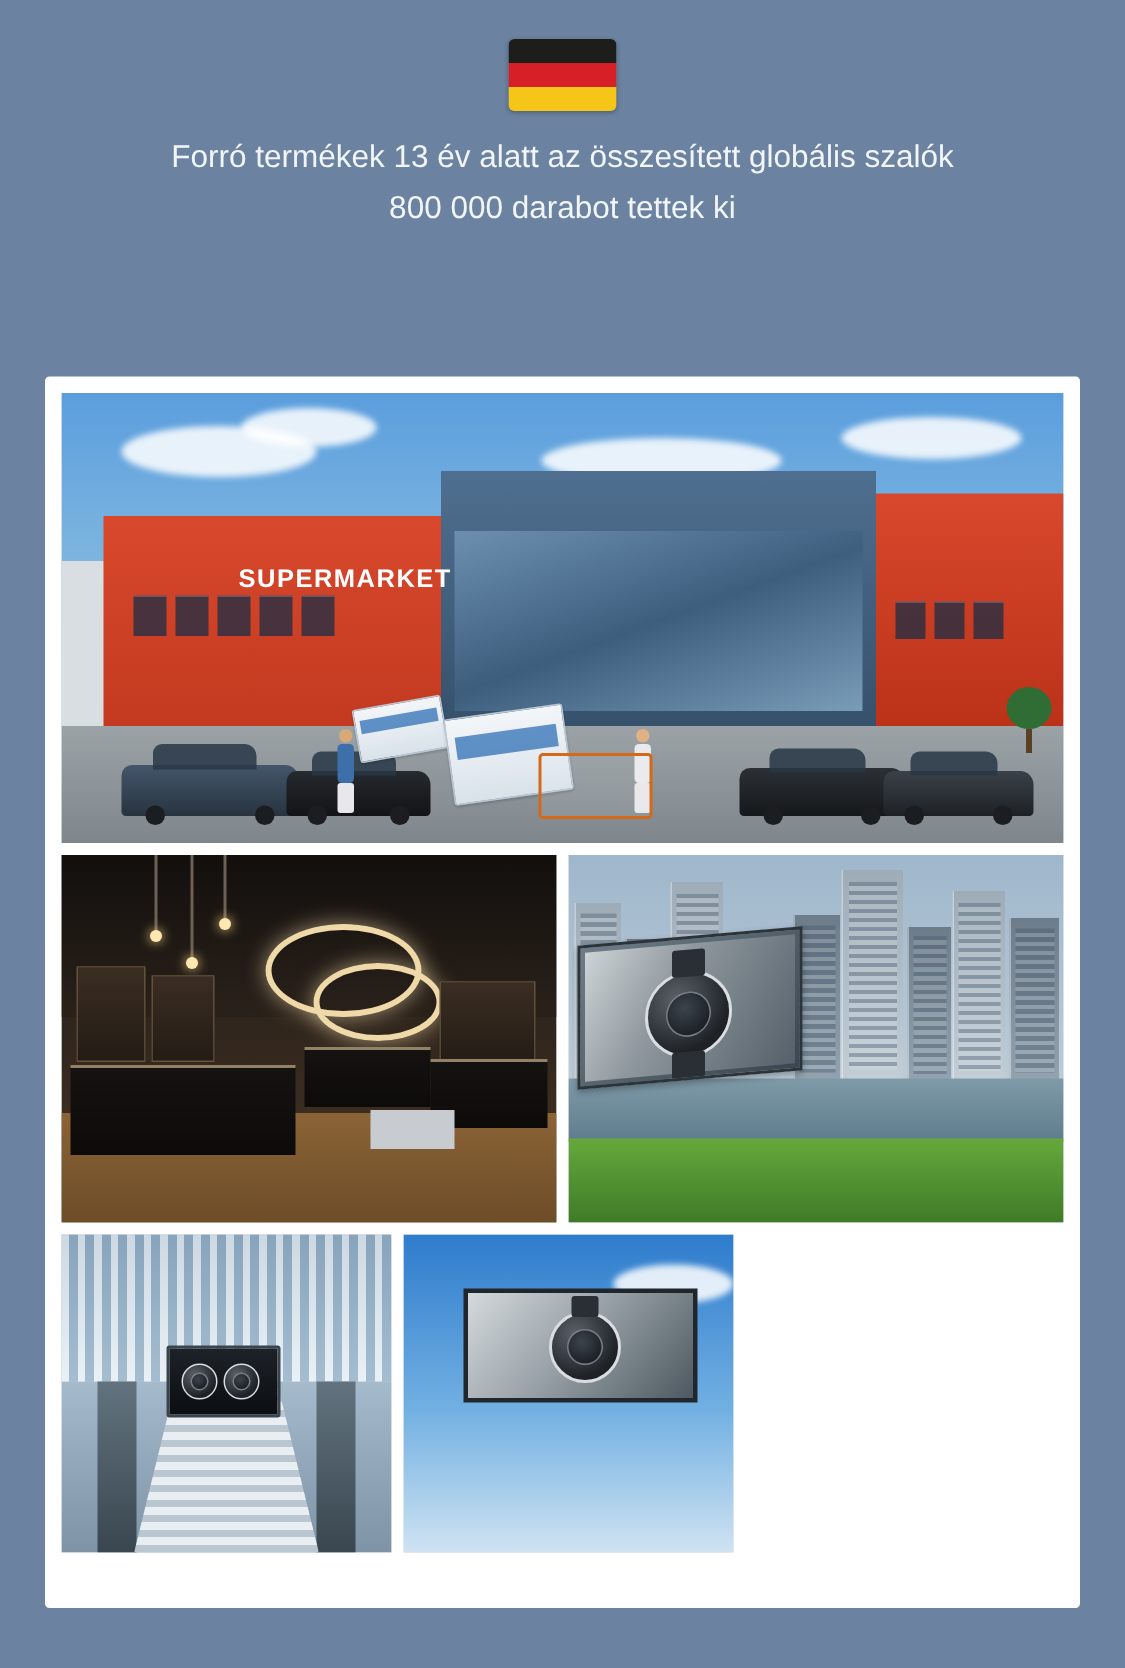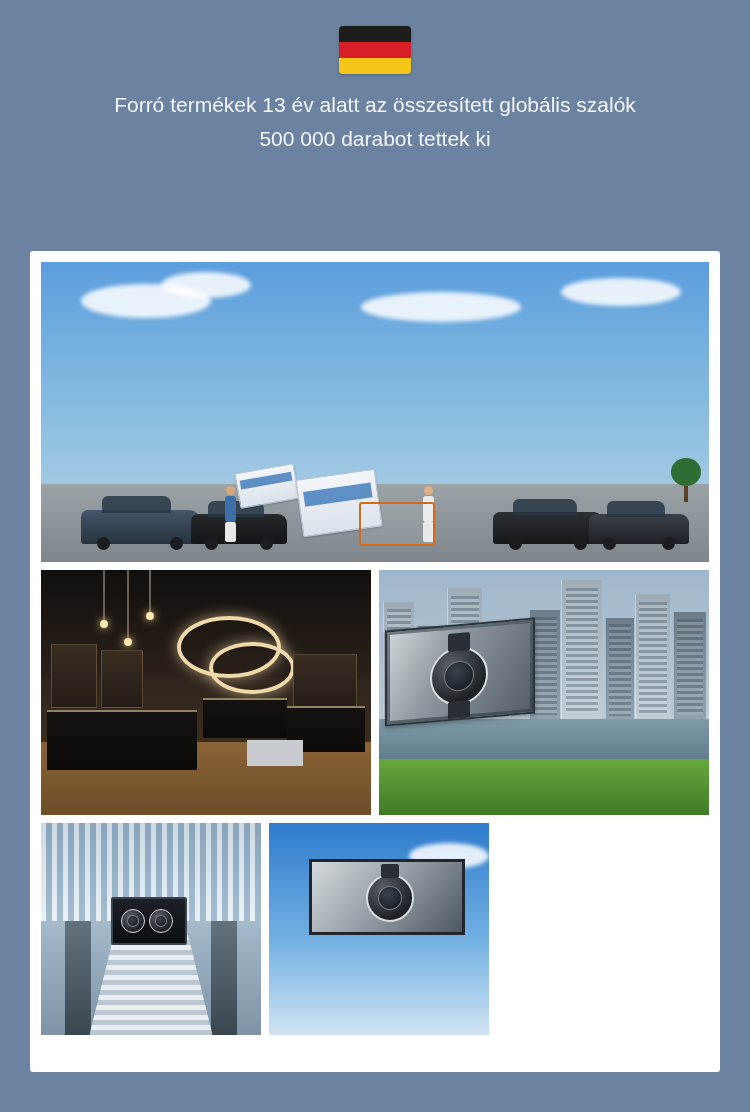--- a/index.html
+++ b/index.html
@@ -344,36 +344,58 @@
   <div class="header">
 
     <div class="flag">
       <div class="band black"></div>
       <div class="band red"></div>
       <div class="band gold"></div>
     </div>
 
 
     <div class="subtitle">Forró termékek 13 év alatt az összesített globális szalók</div>
-    <div class="subtitle">500 000 darabot tettek ki</div>
+    <div class="subtitle">800 000 darabot tettek ki</div>
   </div>
 
   <div class="card">
     <div class="gallery">
 
       <div class="tile wide">
         <div class="sky"></div>
 
         <div class="cloud" style="left:40px;top:22px;width:130px;height:34px;"></div>
         <div class="cloud" style="left:120px;top:10px;width:90px;height:26px;"></div>
         <div class="cloud" style="left:320px;top:30px;width:160px;height:30px;"></div>
         <div class="cloud" style="left:520px;top:16px;width:120px;height:28px;"></div>
 
         <div class="sm-ground"></div>
 
+        <div class="sm-building">
+          <div class="sm-white-left"></div>
+          <div class="sm-red-left"></div>
+          <div class="sm-blue-mid"></div>
+          <div class="sm-red-right"></div>
+          <div class="sm-glass"></div>
+
+          <div class="win-row" style="left:48px;bottom:60px;">
+            <div class="win" style="width:22px;height:26px;"></div>
+            <div class="win" style="width:22px;height:26px;"></div>
+            <div class="win" style="width:22px;height:26px;"></div>
+            <div class="win" style="width:22px;height:26px;"></div>
+            <div class="win" style="width:22px;height:26px;"></div>
+          </div>
+          <div class="win-row" style="left:556px;bottom:58px;">
+            <div class="win" style="width:20px;height:24px;"></div>
+            <div class="win" style="width:20px;height:24px;"></div>
+            <div class="win" style="width:20px;height:24px;"></div>
+          </div>
+
+          <div class="sm-label">SUPERMARKET</div>
+        </div>
 
         <div class="tree" style="left:630px;">
           <div class="crown"></div>
           <div class="trunk"></div>
         </div>
 
         <div class="car" style="left:40px;width:118px;height:34px;background:linear-gradient(#44566b,#27333f);">
           <div class="cabin"></div>
           <div class="wheel" style="left:16px;"></div>
           <div class="wheel" style="right:16px;"></div>

